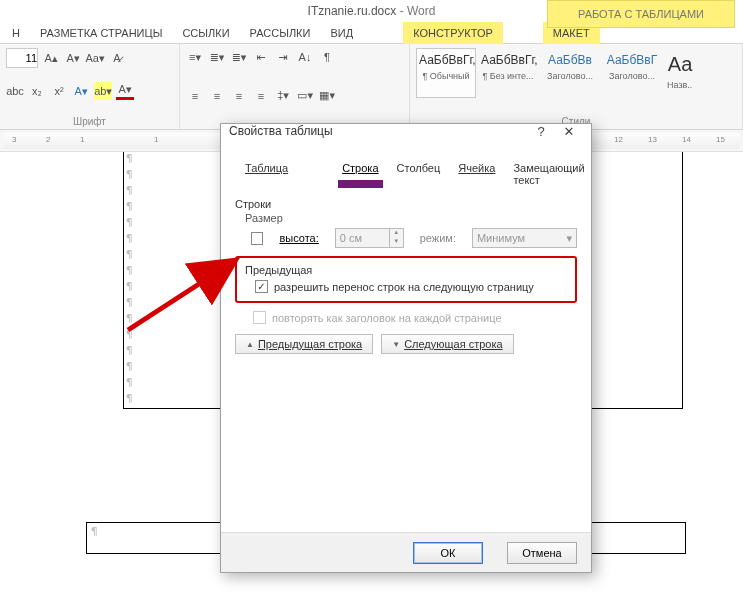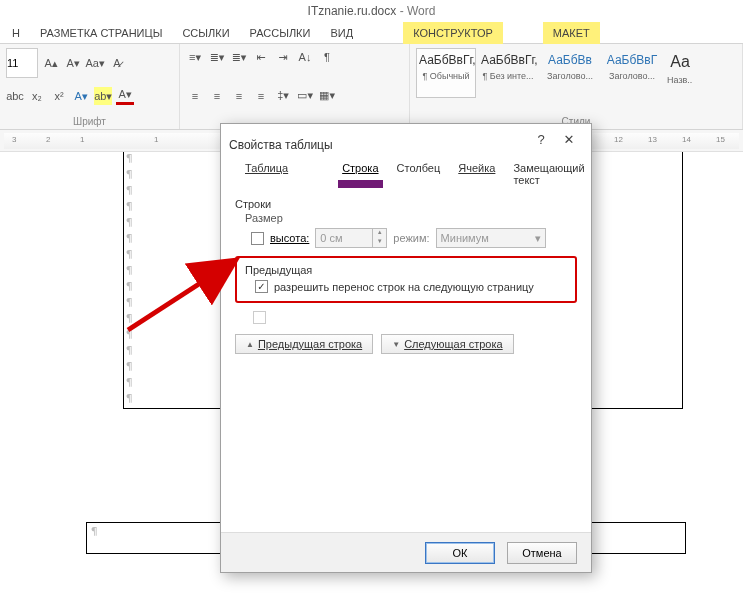--- a/index.html
+++ b/index.html
@@ -11,21 +11,21 @@
   
   .ribbon-tabs { height: 22px; background: #fff; border-bottom: 1px solid #d4d4d4; display: flex; align-items: center; padding-left: 2px; }
   .ribbon-tabs .rtab { padding: 0 10px; color: #444; font-size: 11px; text-transform: uppercase; cursor: pointer; height: 22px; line-height: 22px; }
   .ribbon-tabs .rtab.tool { background: #fff17a; margin-left: 40px; }
   
   .ribbon { height: 86px; background: #f6f6f6; border-bottom: 1px solid #d4d4d4; display: flex; position: relative; }
   .rgroup { border-right: 1px solid #e0e0e0; padding: 4px 6px 2px 6px; display: flex; flex-direction: column; justify-content: space-between; }
   .rgroup-label { text-align: center; color: #888; font-size: 10px; margin-top: 2px; }
   .rrow { display: flex; align-items: center; gap: 4px; margin-bottom: 2px; }
   .rbtn { width: 18px; height: 18px; display: inline-flex; align-items: center; justify-content: center; color: #555; cursor: pointer; }
-  .fontsize-sel { width: 32px; height: 30px; border: 1px solid #ccc; background: #fff; font-size: 11px; text-align: left; }
+  .fontsize-sel { width: 32px; height: 20px; border: 1px solid #ccc; background: #fff; font-size: 11px; text-align: right; }
   .stylebox { width: 60px; height: 50px; border: 1px solid transparent; text-align: center; padding: 4px 2px; cursor: pointer; font-size: 10px; }
   .stylebox.sel { border: 1px solid #c8c8c8; background: #fdfdfd; }
   .stylebox .preview { font-size: 12px; color: #333; margin-bottom: 4px; }
   .stylebox .preview.blue { color: #2e74b5; }
   .stylebox .name { color: #666; font-size: 9px; white-space: nowrap; overflow: hidden; }
   
   .ruler-area { height: 22px; background: #f6f6f6; border-bottom: 1px solid #e0e0e0; display: flex; align-items: center; position: relative; }
   .ruler { flex: 1; height: 16px; background: linear-gradient(#fdfdfd,#f0f0f0); margin: 0 4px; position: relative; font-size: 8px; color: #888; }
   .ruler span { position: absolute; top: 2px; }
   
@@ -33,58 +33,59 @@
   .page-fragment { position: absolute; left: 0; top: 0; width: 743px; height: 420px; background: #fff; }
   .tbl1 { position: absolute; left: 123px; top: 0; width: 560px; border: 1px solid #000; border-top: none; }
   .tbl1 .cell { border-top: none; padding: 0 2px; height: 16px; color: #bbb; font-family: Consolas, monospace; font-size: 11px; }
   .tbl1 .cell::before { content: "¶"; }
   .tbl2 { position: absolute; left: 86px; top: 370px; width: 600px; border: 1px solid #000; height: 32px; }
   .tbl2 .cell { padding: 2px 4px; color: #bbb; font-family: Consolas, monospace; }
   .tbl2 .cell::before { content: "¶"; }
   
   
   .dialog { position: absolute; left: 220px; top: 123px; width: 372px; height: 450px; background: #fff; border: 1px solid #a0a0a0; box-shadow: 4px 4px 14px rgba(0,0,0,.3); z-index: 50; }
-  .dlg-title { height: 28px; display: flex; align-items: flex-end; padding: 0 8px; font-size: 12px; color: #333; }
+  .dlg-title { height: 28px; display: flex; align-items: flex-start; padding: 0 8px; font-size: 12px; color: #333; }
   .dlg-title .spacer { flex: 1; }
   .dlg-title .tbtn { width: 28px; height: 20px; text-align: center; cursor: pointer; color: #444; font-size: 13px; }
   .dlg-body { padding: 8px 14px; }
   .dlg-tabs { display: flex; gap: 10px; margin-bottom: 10px; padding-left: 6px; }
   .dlg-tab { padding: 2px 4px; color: #333; cursor: pointer; font-size: 11px; }
   .dlg-tab u { text-decoration: underline; }
   .dlg-tab.active { border-bottom: 8px solid #701a75; color: #000; margin-left: 36px; }
   .section-label { color: #333; margin: 6px 0 2px 0; }
   .subsection { margin-left: 10px; color: #555; margin-bottom: 4px; }
-  .fieldrow { display: flex; align-items: center; gap: 6px; margin-left: 16px; margin-bottom: 8px; }
+  .fieldrow { display: flex; align-items: center; gap: 16px; margin-left: 16px; margin-bottom: 8px; }
   .chk { width: 13px; height: 13px; border: 1px solid #888; background: #fff; display: inline-flex; align-items: center; justify-content: center; font-size: 10px; color: #333; }
   .chk.checked::before { content: "✓"; }
   .spinbox { width: 72px; height: 20px; border: 1px solid #bbb; background: #f3f3f3; color: #999; display: flex; align-items: center; padding: 0 4px; position: relative; }
   .spinbox .spin { position: absolute; right: 0; top: 0; bottom: 0; width: 14px; display: flex; flex-direction: column; }
   .spinbox .spin div { flex: 1; border-left: 1px solid #bbb; font-size: 6px; text-align: center; color: #888; }
   .combo { width: 110px; height: 20px; border: 1px solid #bbb; background: #f3f3f3; color: #999; padding: 0 4px; display: flex; align-items: center; justify-content: space-between; }
   .params-box { border: 2px solid #d40000; border-radius: 3px; padding: 6px 8px 8px 8px; margin: 6px 0 8px 0; position: relative; }
   .opt-row { display: flex; align-items: center; gap: 6px; margin-left: 10px; margin-top: 4px; color: #333; }
   .opt-row.disabled { color: #aaa; }
   .opt-row.disabled .chk { border-color: #ccc; }
   .navbtns { display: flex; gap: 8px; margin-top: 10px; }
   .navbtn { border: 1px solid #bdbdbd; background: linear-gradient(#fdfdfd,#ececec); padding: 3px 10px; display: flex; align-items: center; gap: 4px; cursor: pointer; color: #333; }
   .navbtn .tri { font-size: 8px; color: #666; }
-  .dlg-footer { position: absolute; left: 0; right: 0; bottom: 0; height: 40px; background: #f1f1f1; border-top: 1px solid #ddd; display: flex; align-items: center; justify-content: flex-end; gap: 12px; padding: 0 14px; }
+  .dlg-footer { position: absolute; left: 0; right: 0; bottom: 0; height: 40px; background: #f1f1f1; border-top: 1px solid #ddd; display: flex; align-items: center; justify-content: flex-end; gap: 24px; padding: 0 14px; }
   .dlg-footer .fbtn { min-width: 70px; height: 22px; border: 1px solid #a8a8a8; background: linear-gradient(#fdfdfd,#e8e8e8); text-align: center; line-height: 20px; cursor: pointer; }
   .dlg-footer .fbtn.primary { border: 1px solid #3a76c4; box-shadow: 0 0 0 1px #9cc1ea inset; }
   
   
   .arrow-svg { position: absolute; left: 118px; top: 230px; z-index: 60; pointer-events: none; }
 </style>
 </head>
 <body>
 
 <div class="titlebar">
   <span class="docname">ITznanie.ru.docx</span>
   <span> - </span>
   <span>Word</span>
+  <div class="table-tools">РАБОТА С ТАБЛИЦАМИ</div>
 </div>
 
 <div class="ribbon-tabs">
   <div class="rtab">Н</div>
   <div class="rtab">РАЗМЕТКА СТРАНИЦЫ</div>
   <div class="rtab">ССЫЛКИ</div>
   <div class="rtab">РАССЫЛКИ</div>
   <div class="rtab">ВИД</div>
   <div class="rtab tool">КОНСТРУКТОР</div>
   <div class="rtab tool">МАКЕТ</div>
@@ -144,21 +145,21 @@
       </div>
       <div class="stylebox">
         <div class="preview blue">АаБбВв</div>
         <div class="name">Заголово...</div>
       </div>
       <div class="stylebox">
         <div class="preview blue">АаБбВвГ</div>
         <div class="name">Заголово...</div>
       </div>
       <div class="stylebox" style="width:32px">
-        <div class="preview" style="font-size:16px">Аа</div>
+        <div class="preview" style="font-size:20px">Аа</div>
         <div class="name">Назв...</div>
       </div>
     </div>
     <div class="rgroup-label">Стили</div>
   </div>
 </div>
 
 <div class="ruler-area">
   <div class="ruler">
     <span style="left:8px">3</span>
@@ -235,20 +236,21 @@
 
     <div class="params-box">
       <div class="section-label" style="margin-top:0">Предыдущая</div>
       <div class="opt-row">
         <span class="chk checked"></span>
         <span>разрешить перенос строк на следующую страницу</span>
       </div>
     </div>
     <div class="opt-row disabled" style="margin-left:18px">
       <span class="chk"></span>
+      <span>повторять как заголовок на каждой странице</span>
     </div>
 
     <div class="navbtns">
       <div class="navbtn">
         <span class="tri">▲</span>
         <u>Предыдущая строка</u>
       </div>
       <div class="navbtn">
         <span class="tri">▼</span>
         <u>Следующая строка</u>

